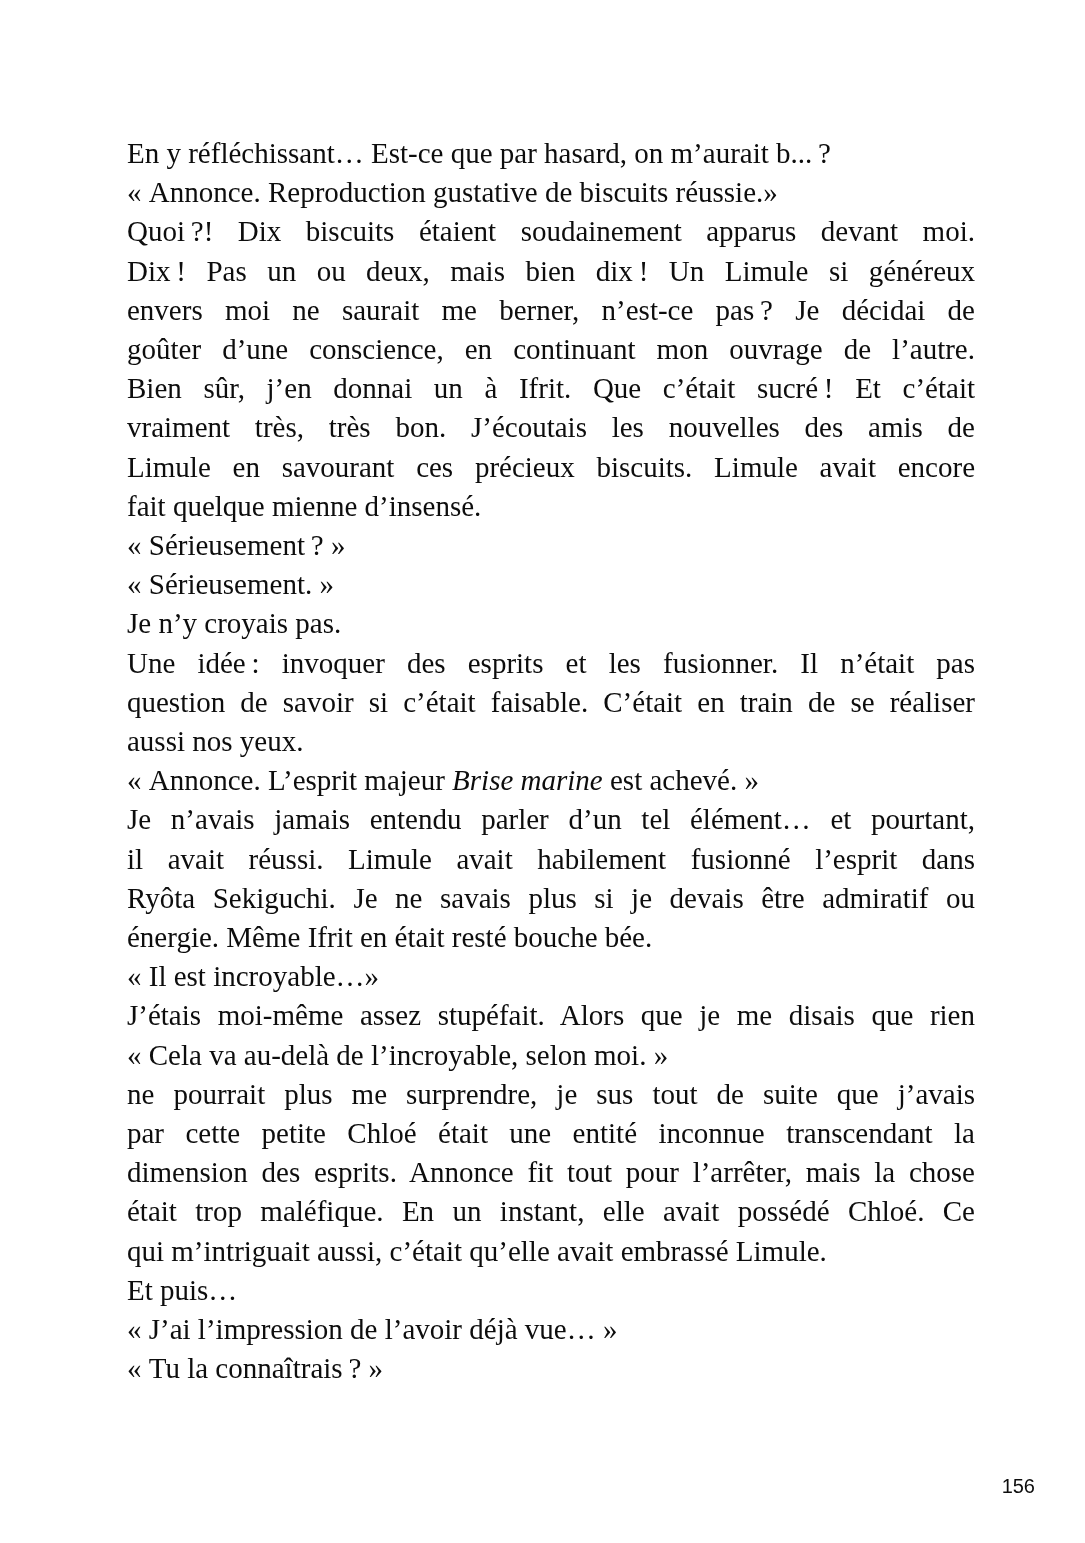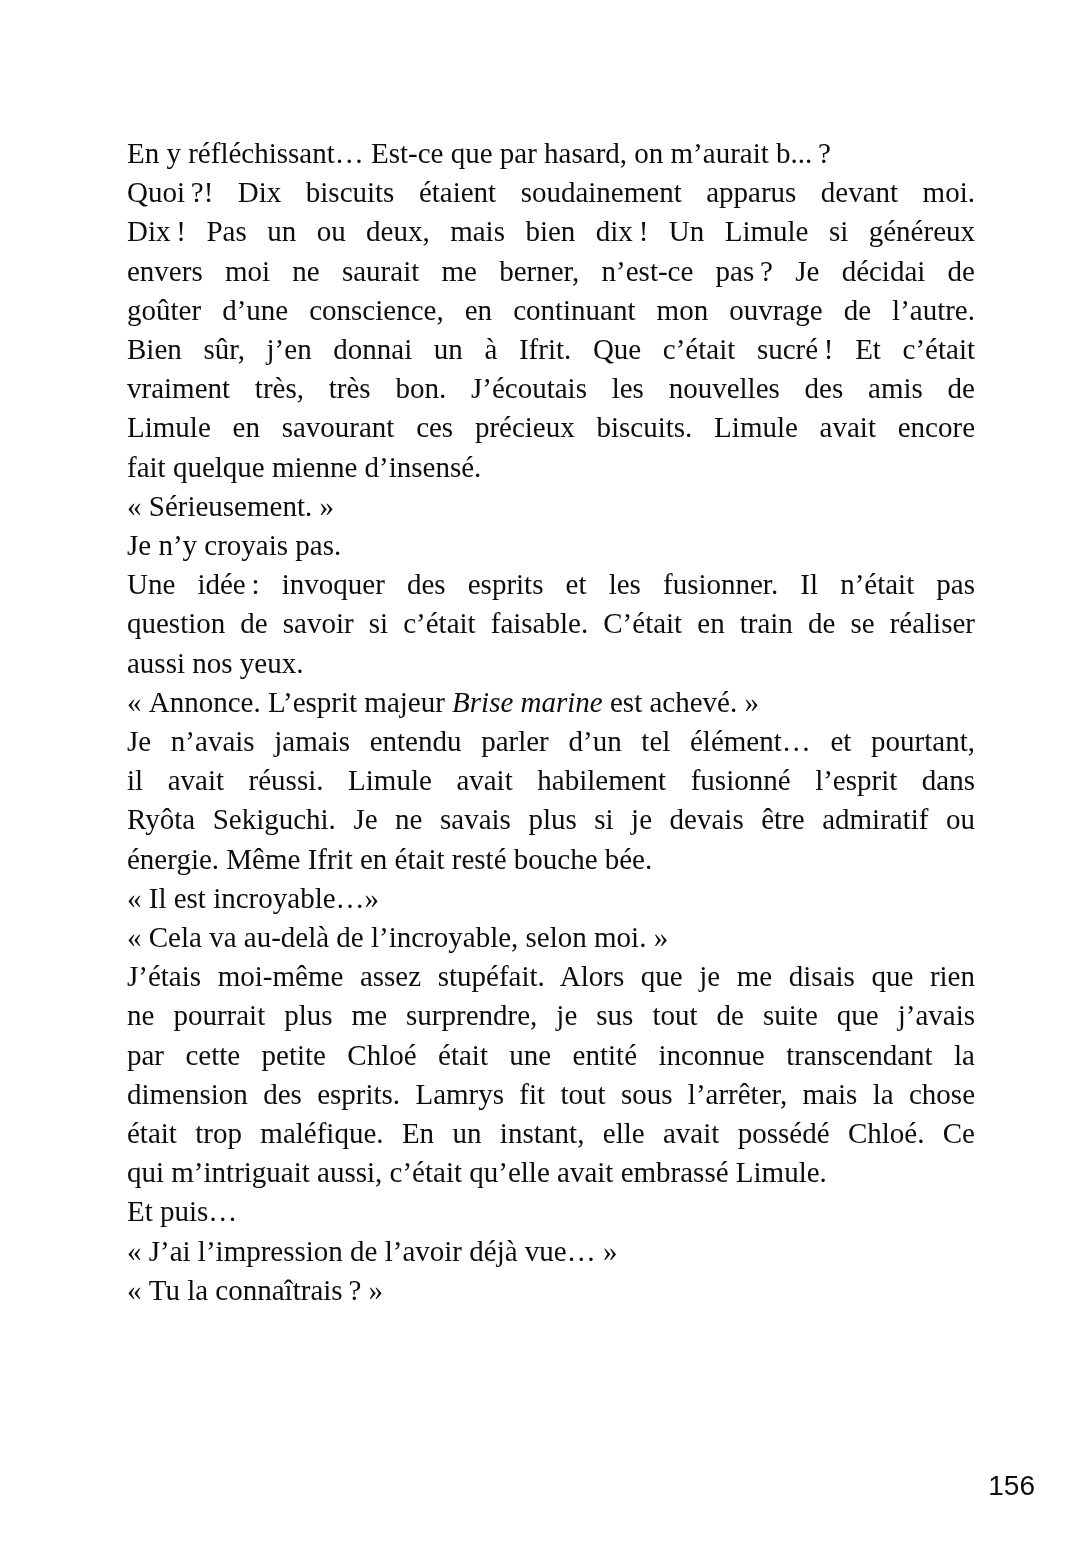--- a/index.html
+++ b/index.html
@@ -34,55 +34,57 @@
     text-align: justify;
     text-align-last: justify;
   }
   .line em {
   }
   .page-number {
     position: absolute;
     top: 1471px;
     right: 50px;
     font-family: "Liberation Sans", "DejaVu Sans", sans-serif;
-    font-size: 28px;
+    font-size: 20px;
     line-height: 30px;
     color: #0d0d0d;
   }
 </style>
 </head>
 <body>
 
 <div class="page">
   <div class="text-block">
       <div class="line"><span>En y réfléchissant… Est-ce que par hasard, on m’aurait b... ?</span></div>
+      <div class="line"><span>«&nbsp;Annonce. Reproduction gustative de biscuits réussie.»</span></div>
       <div class="line just"><span>Quoi ?! Dix biscuits étaient soudainement apparus devant moi.</span></div>
       <div class="line just"><span>Dix ! Pas un ou deux, mais bien dix ! Un Limule si généreux</span></div>
       <div class="line just"><span>envers moi ne saurait me berner, n’est-ce pas ? Je décidai de</span></div>
       <div class="line just"><span>goûter d’une conscience, en continuant mon ouvrage de l’autre.</span></div>
       <div class="line just"><span>Bien sûr, j’en donnai un à Ifrit. Que c’était sucré ! Et c’était</span></div>
       <div class="line just"><span>vraiment très, très bon. J’écoutais les nouvelles des amis de</span></div>
       <div class="line just"><span>Limule en savourant ces précieux biscuits. Limule avait encore</span></div>
       <div class="line"><span>fait quelque mienne d’insensé.</span></div>
+      <div class="line"><span>«&nbsp;Sérieusement ?&nbsp;»</span></div>
       <div class="line"><span>«&nbsp;Sérieusement.&nbsp;»</span></div>
       <div class="line"><span>Je n’y croyais pas.</span></div>
       <div class="line just"><span>Une idée : invoquer des esprits et les fusionner. Il n’était pas</span></div>
       <div class="line just"><span>question de savoir si c’était faisable. C’était en train de se réaliser</span></div>
       <div class="line"><span>aussi nos yeux.</span></div>
       <div class="line"><span>«&nbsp;Annonce. L’esprit majeur </span><em>Brise marine</em><span> est achevé.&nbsp;»</span></div>
       <div class="line just"><span>Je n’avais jamais entendu parler d’un tel élément… et pourtant,</span></div>
       <div class="line just"><span>il avait réussi. Limule avait habilement fusionné l’esprit dans</span></div>
       <div class="line just"><span>Ryôta Sekiguchi. Je ne savais plus si je devais être admiratif ou</span></div>
       <div class="line"><span>énergie. Même Ifrit en était resté bouche bée.</span></div>
       <div class="line"><span>«&nbsp;Il est incroyable…»</span></div>
+      <div class="line just"><span>J’étais moi-même assez stupéfait. Alors que je me disais que rien</span></div>
       <div class="line"><span>«&nbsp;Cela va au-delà de l’incroyable, selon moi.&nbsp;»</span></div>
-      <div class="line just"><span>J’étais moi-même assez stupéfait. Alors que je me disais que rien</span></div>
       <div class="line just"><span>ne pourrait plus me surprendre, je sus tout de suite que j’avais</span></div>
       <div class="line just"><span>par cette petite Chloé était une entité inconnue transcendant la</span></div>
-      <div class="line just"><span>dimension des esprits. Lamrys fit tout sous l’arrêter, mais la chose</span></div>
+      <div class="line just"><span>dimension des esprits. Annonce fit tout pour l’arrêter, mais la chose</span></div>
       <div class="line just"><span>était trop maléfique. En un instant, elle avait possédé Chloé. Ce</span></div>
       <div class="line"><span>qui m’intriguait aussi, c’était qu’elle avait embrassé Limule.</span></div>
       <div class="line"><span>Et puis…</span></div>
       <div class="line"><span>«&nbsp;J’ai l’impression de l’avoir déjà vue…&nbsp;»</span></div>
       <div class="line"><span>«&nbsp;Tu la connaîtrais ?&nbsp;»</span></div>
     </div>
   <div class="page-number">156</div>
 </div>
 
 </body></html>

